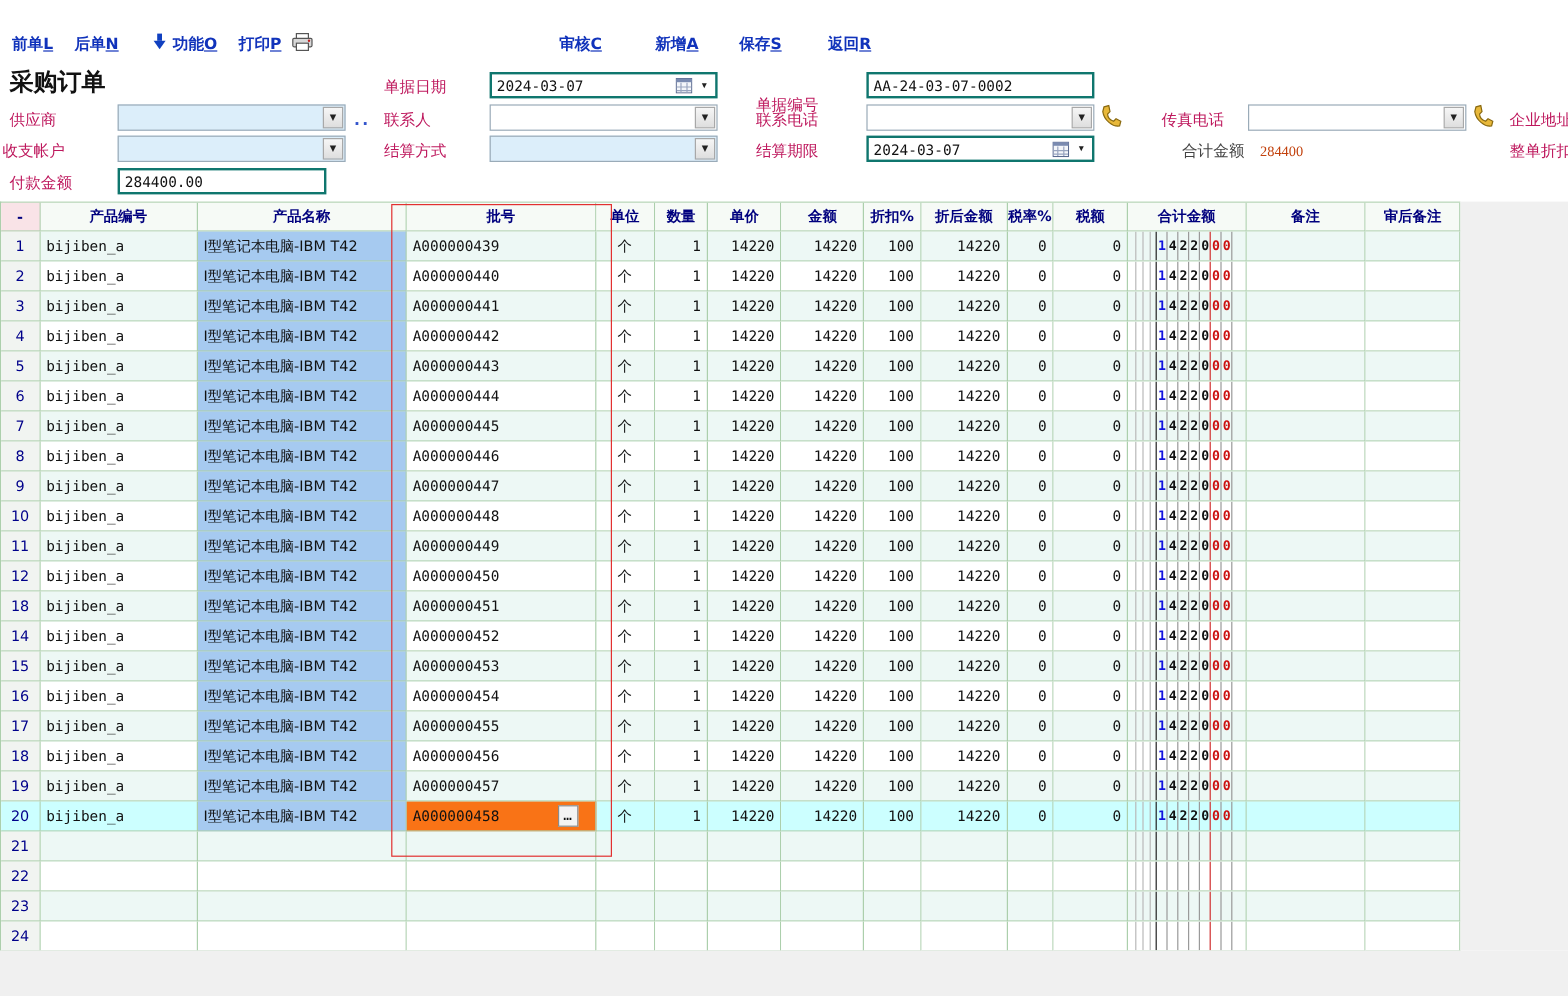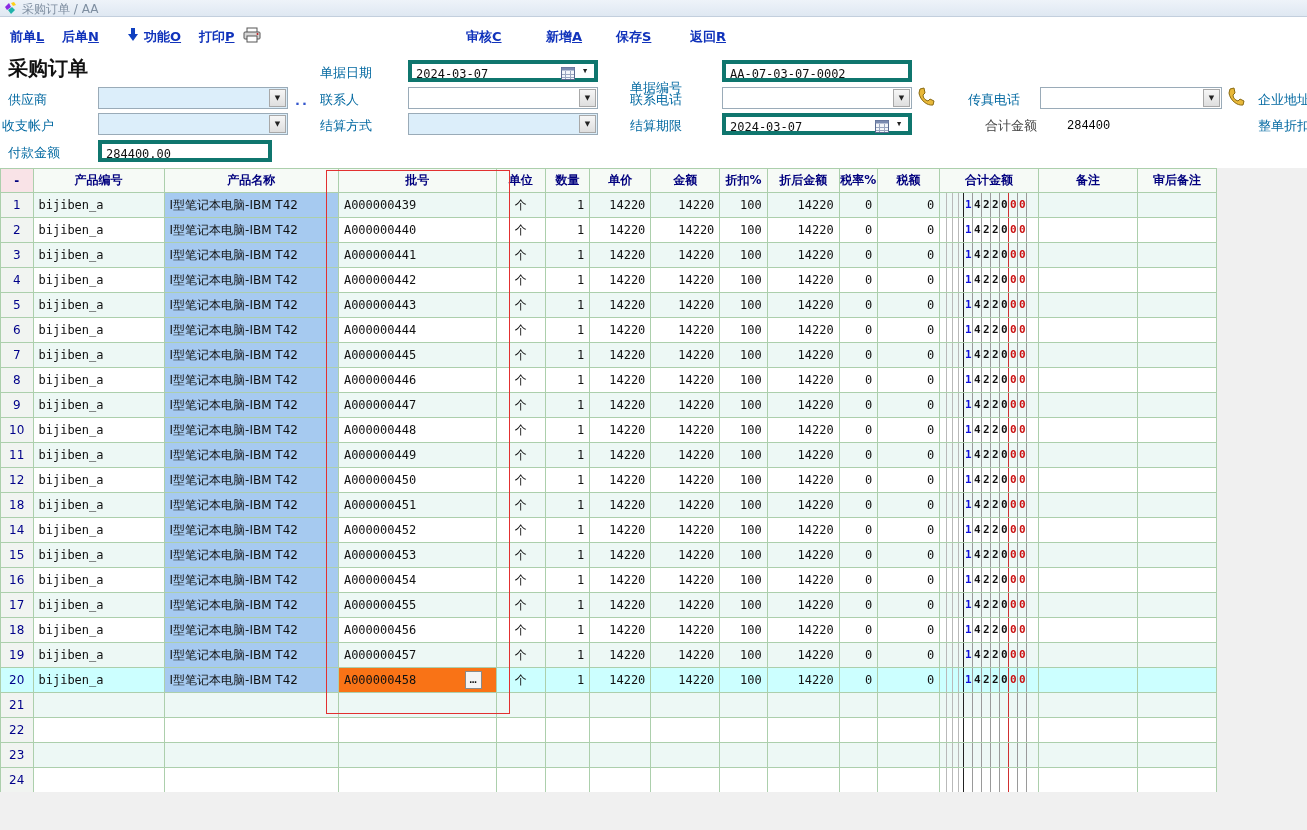--- a/index.html
+++ b/index.html
@@ -16,35 +16,35 @@
 
   
   .toolbar { position:absolute; left:0; top:17px; width:1307px; height:38px; background:#fff; }
   .tlink { position:absolute; top:11px; color:#1133bb; font-size:13px; font-weight:bold;
     text-decoration:none; cursor:pointer; white-space:nowrap; }
   .tlink u { text-decoration:underline; }
   .ticon { position:absolute; top:10px; }
 
   
   .doc-title { position:absolute; left:8px; top:55px; font-size:20px; font-weight:bold; color:#111; }
-  .flabel { position:absolute; font-size:13px; color:#0369a1; white-space:nowrap; }
-  .inputbox { position:absolute; height:22px; background:#fff; border:4px solid #0f766e;
+  .flabel { position:absolute; font-size:13px; color:#be185d; white-space:nowrap; }
+  .inputbox { position:absolute; height:22px; background:#fff; border:2px solid #0f766e;
     font-size:12px; color:#111; line-height:20px; padding-left:4px;
     font-family:"DejaVu Sans Mono", monospace; }
   .dd { position:absolute; height:22px; background:#fff; border:1px solid #9aabb8; }
   .dd.blue { background:#dceefa; }
   .dd-btn { position:absolute; right:1px; top:1px; bottom:1px; width:17px;
     background:linear-gradient(#f6f6f6,#dedede); border:1px solid #a8a8a8;
     font-size:7px; color:#222; display:flex; align-items:center; justify-content:center; cursor:pointer; }
   .cal-btn { position:absolute; right:17px; top:2px; width:16px; height:16px; cursor:pointer; }
   .date-arrow { position:absolute; right:3px; top:1px; bottom:1px; width:12px; font-size:7px;
     color:#222; display:flex; align-items:center; justify-content:center; cursor:pointer; }
   .dots { position:absolute; color:#3355cc; font-weight:bold; font-size:13px; letter-spacing:2px; }
   .phone-ic { position:absolute; cursor:pointer; }
-  .plain-value { position:absolute; font-size:12px; color:#000000; font-family:Liberation Mono, monospace;margin-left:17px; }
+  .plain-value { position:absolute; font-size:12px; color:#c2410c; font-family:Liberation Serif, serif; }
 
   
   .grid { position:absolute; left:0; top:168px; width:1217px; border-left:1px solid #accfac;
     border-top:1px solid #accfac; background:#fff; }
   .thead, .trow { display:flex; }
   .thead { height:24px; }
   .trow { height:25px; }
   .hcell { border-right:1px solid #accfac; border-bottom:1px solid #accfac; background:#f6faf6;
     color:#00007e; font-size:12px; font-weight:bold; display:flex; align-items:center;
     justify-content:center; overflow:hidden; white-space:nowrap; }
@@ -82,30 +82,20 @@
   .red-box { position:absolute; left:325px; top:1px; width:184px; height:544px;
     border:1px solid #e23030; pointer-events:none; z-index:6; }
   .gray-right { position:absolute; left:1217px; top:168px; width:90px; height:624px; background:#f0f0f0; }
   .gray-bottom { position:absolute; left:0; top:792px; width:1307px; height:38px; background:#f0f0f0; }
 </style>
 </head>
 <body>
 
 <div class="screen">
 
-  <div class="titlebar">
-    <span class="tb-icon">
-      <svg width="13" height="13" viewBox="0 0 13 13">
-          <polygon points="1,5 5,1 7,5 3,8" fill="#8a2be2"></polygon>
-          <polygon points="4,8 8,5 11,8 7,12" fill="#20b2aa"></polygon>
-          <polygon points="7,1 10,0 12,3 9,4" fill="#ffcc00" opacity="0.9"></polygon>
-        </svg>
-    </span>
-    <span class="tb-text">采购订单 / AA</span>
-  </div>
 
   <div class="toolbar">
     <a class="tlink" style="left:10px"><span>前单</span><u>L</u></a>
     <a class="tlink" style="left:62px"><span>后单</span><u>N</u></a>
     <span class="ticon" style="left:127px">
       <svg width="12" height="15" viewBox="0 0 12 15">
           <rect x="4" y="1" width="4" height="6" fill="#1040c0"></rect>
           <polygon points="1,7 11,7 6,14" fill="#1040c0"></polygon>
         </svg>
     </span>
@@ -134,21 +124,21 @@
           <rect x="0.5" y="0.5" width="13" height="12" fill="#f4f6fa" stroke="#5a6a90"></rect>
           <rect x="0.5" y="0.5" width="13" height="3" fill="#7a8ab0"></rect>
           <line x1="4.5" y1="4" x2="4.5" y2="12" stroke="#9aa6c0"></line>
           <line x1="9.5" y1="4" x2="9.5" y2="12" stroke="#9aa6c0"></line>
           <line x1="1" y1="7.5" x2="13" y2="7.5" stroke="#9aa6c0"></line>
           <line x1="1" y1="10.5" x2="13" y2="10.5" stroke="#9aa6c0"></line>
         </svg></span>
     <span class="date-arrow">▼</span>
   </div>
   <div class="flabel" style="left:630px;top:79px">单据编号</div>
-  <div class="inputbox" style="left:722px;top:60px;width:190px">AA-07-03-07-0002</div>
+  <div class="inputbox" style="left:722px;top:60px;width:190px">AA-24-03-07-0002</div>
 
   <div class="flabel" style="left:8px;top:91px">供应商</div>
   <div class="dd blue" style="left:98px;top:87px;width:190px">
       <span class="dd-btn">▼</span>
     </div>
   <div class="dots" style="left:295px;top:93px">..</div>
   <div class="flabel" style="left:320px;top:91px">联系人</div>
   <div class="dd" style="left:408px;top:87px;width:190px">
       <span class="dd-btn">▼</span>
     </div>

